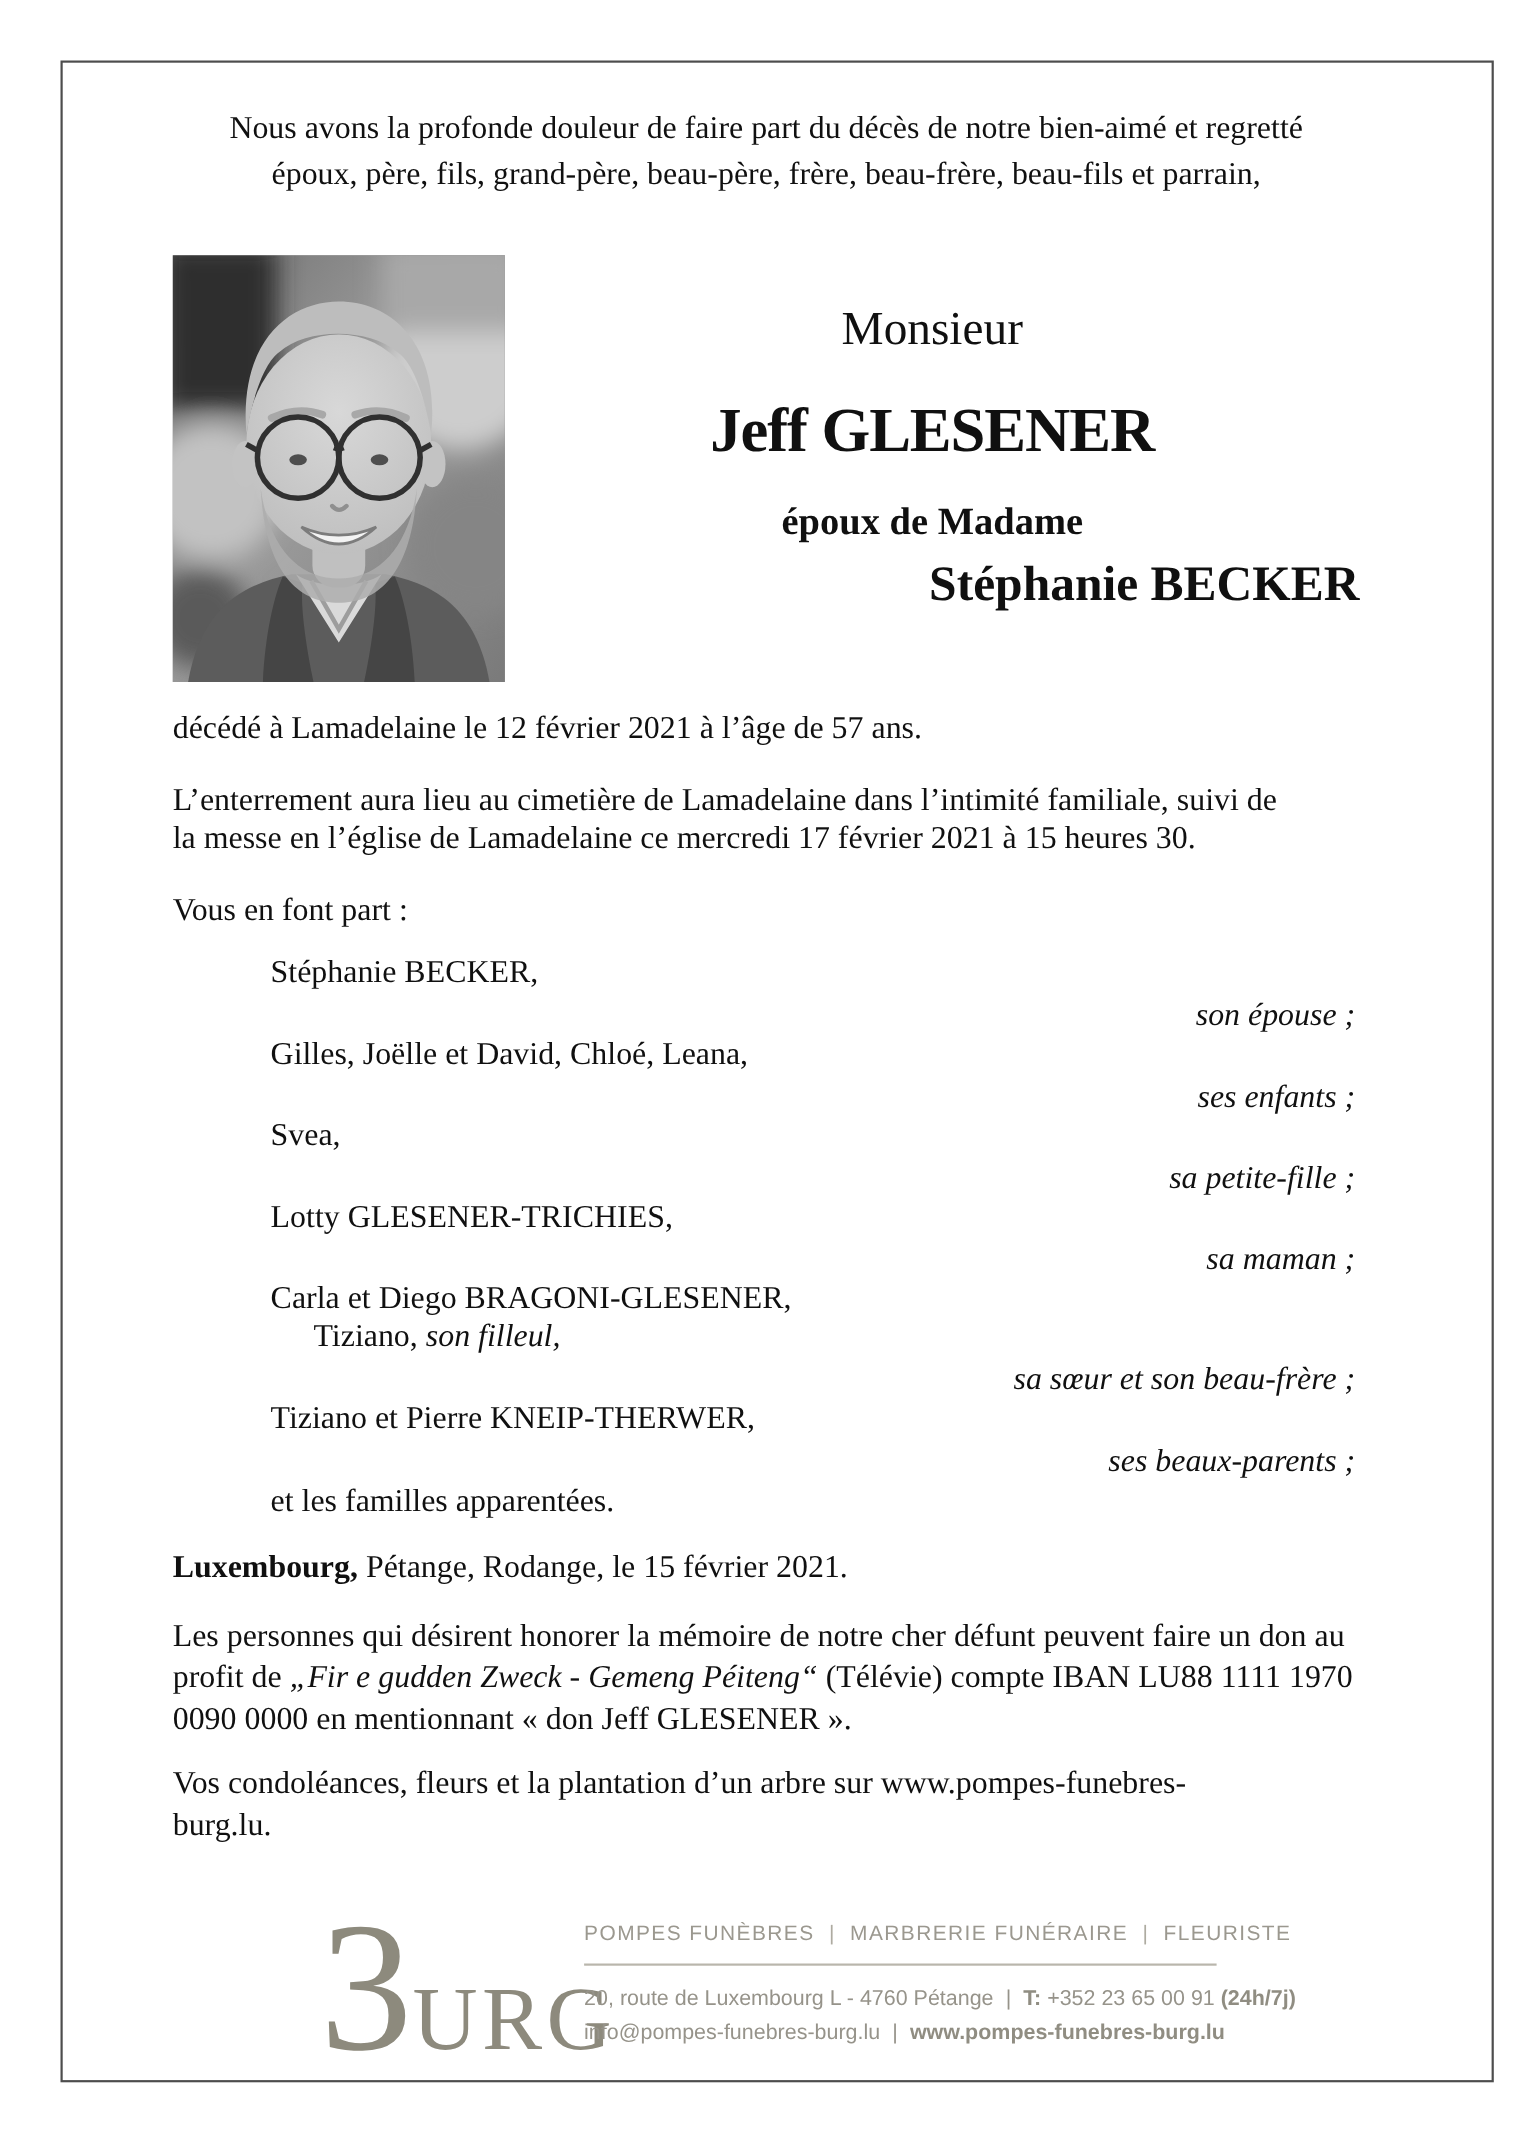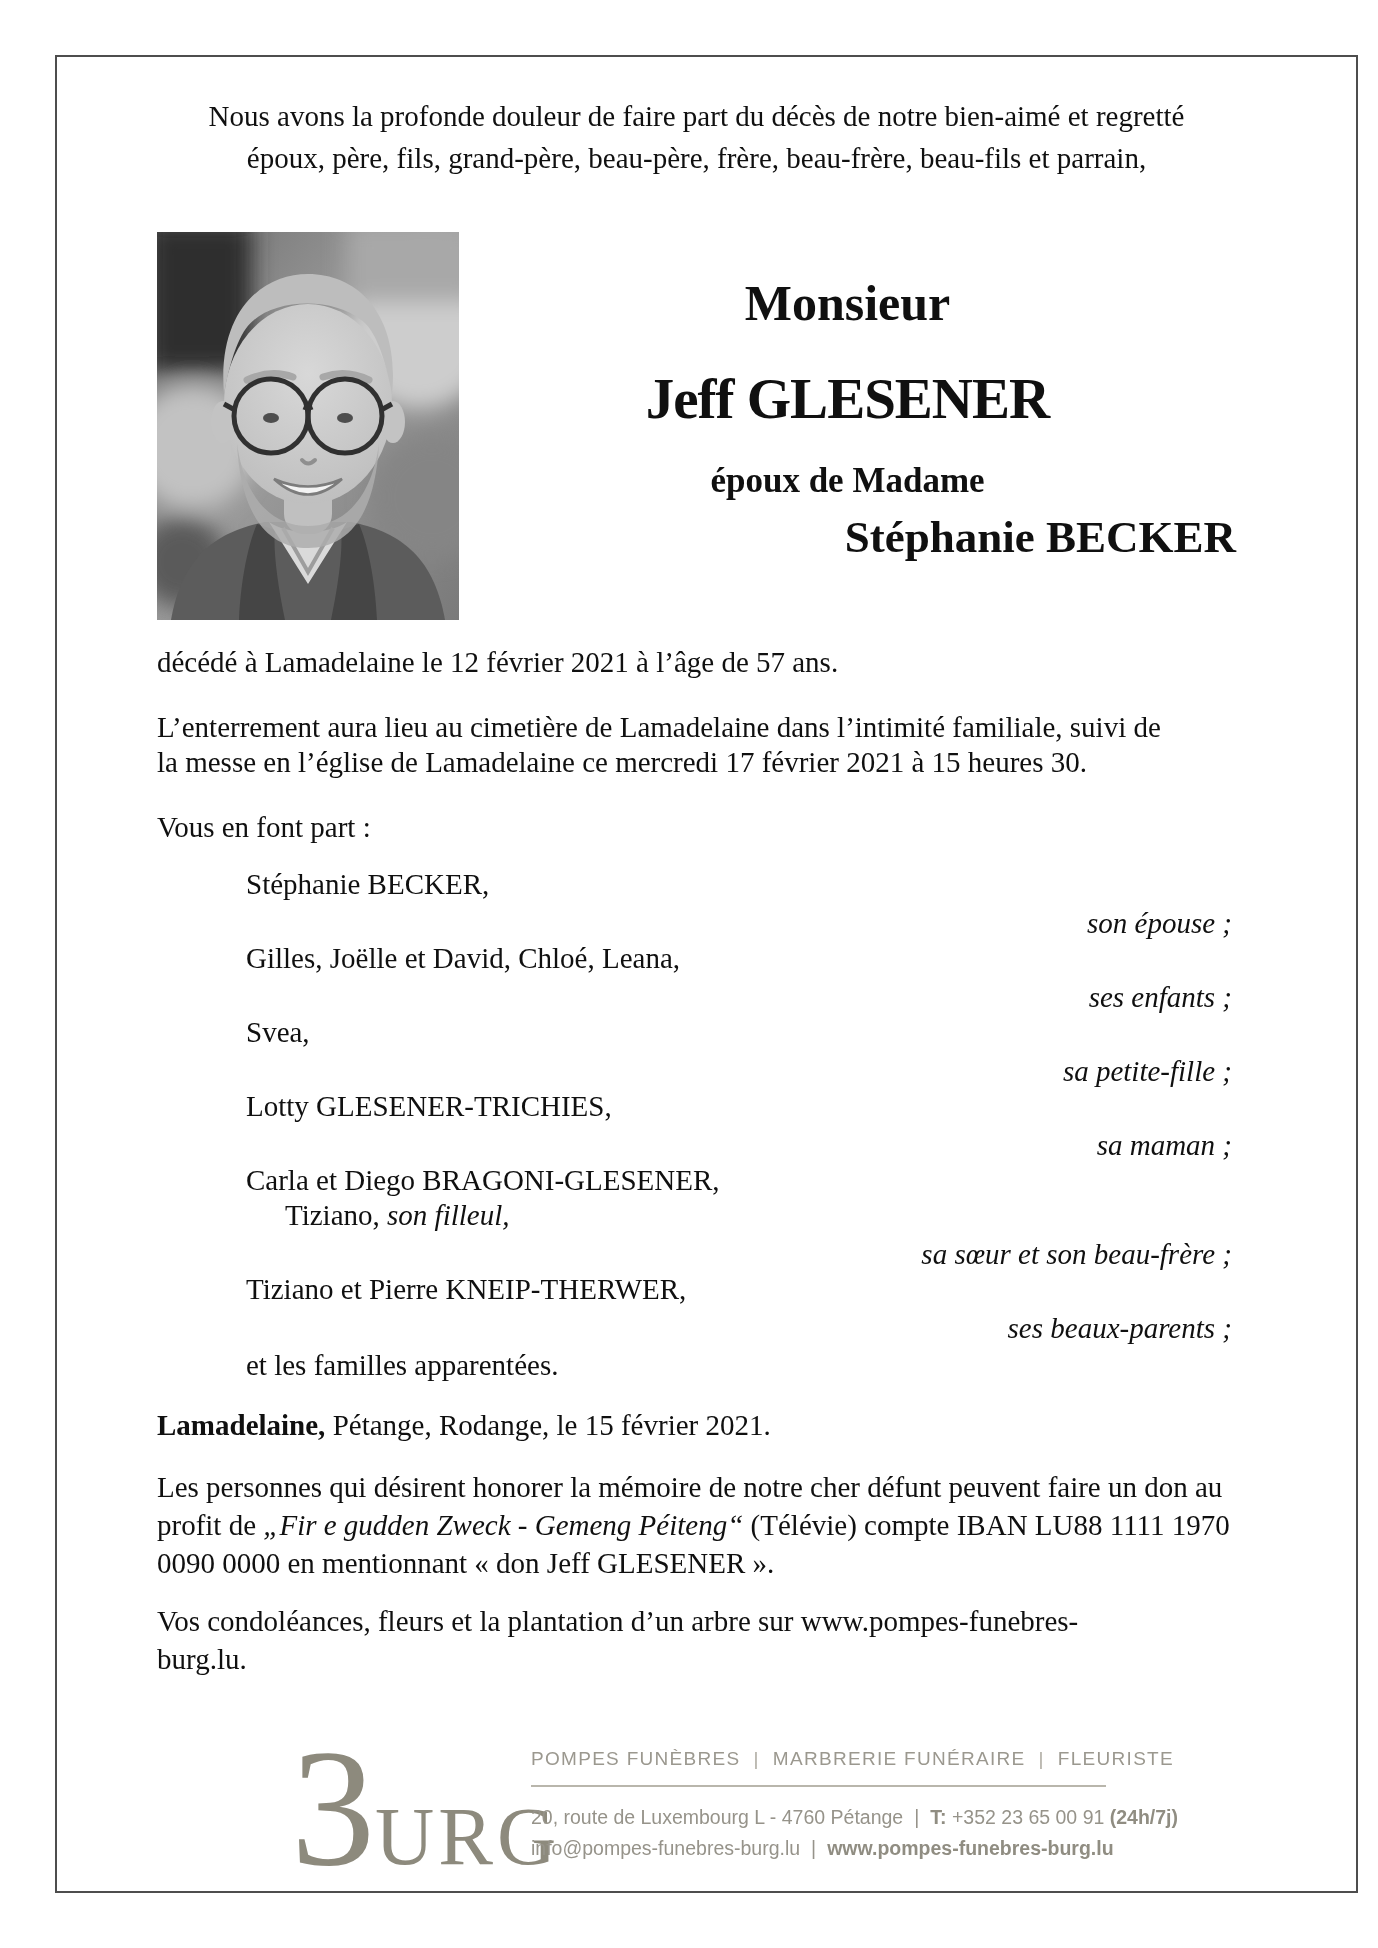--- a/index.html
+++ b/index.html
@@ -28,21 +28,21 @@
     font-size:29px;line-height:42px;
   }
 
   .hero{display:flex;margin-top:53px;}
   .photo{
     width:302px;height:388px;flex:0 0 auto;
     overflow:hidden;background:#8a8a8a;
   }
   .photo svg{display:block;width:100%;height:100%;}
   .titles{flex:1 1 auto;text-align:center;padding-top:46px;}
-  .salutation{font-size:50px;font-weight:bold;line-height:1;}
+  .salutation{font-size:43px;font-weight:normal;line-height:1;}
   .deceased-name{font-size:57px;font-weight:bold;line-height:1;margin-top:42px;letter-spacing:-1px;}
   .spouse-prefix{font-size:35px;font-weight:bold;line-height:1;margin-top:36px;}
   .spouse-name{font-size:45px;font-weight:bold;line-height:1;margin-top:17px;text-align:right;}
 
   .death-line{margin-top:25px;}
   .funeral{margin-top:30px;}
   .announce-lead{margin-top:30px;}
 
   .family{margin-top:22px;}
   .family-names{padding-left:89px;line-height:35px;}
@@ -172,21 +172,21 @@
           <div class="family-relation"><i>sa sœur et son beau-frère ;</i></div>
         </div>
         <div class="family-entry">
           <div class="family-names">Tiziano et Pierre KNEIP-THERWER,</div>
           <div class="family-relation"><i>ses beaux-parents ;</i></div>
         </div>
       </div>
 
     <p class="body-text families-line">et les familles apparentées.</p>
 
-    <p class="body-text dateline"><b>Lamadelaine,</b><span> Pétange, Rodange, le 15 février 2021.</span></p>
+    <p class="body-text dateline"><b>Luxembourg,</b><span> Pétange, Rodange, le 15 février 2021.</span></p>
 
     <p class="body-text donation"><span>Les personnes qui désirent honorer la mémoire de notre cher défunt peuvent faire un don au profit de </span><i>„Fir e gudden Zweck - Gemeng Péiteng“</i><span> (Télévie) compte IBAN LU88 1111 1970 0090 0000 en mentionnant « don Jeff GLESENER ».</span></p>
 
     <p class="body-text condolences prelines">Vos condoléances, fleurs et la plantation d’un arbre sur www.pompes-funebres-
 burg.lu.</p>
 
     <div class="footer">
       <div class="logo">
         <span class="logo-b">3</span><span class="logo-urg">URG</span>
       </div>

